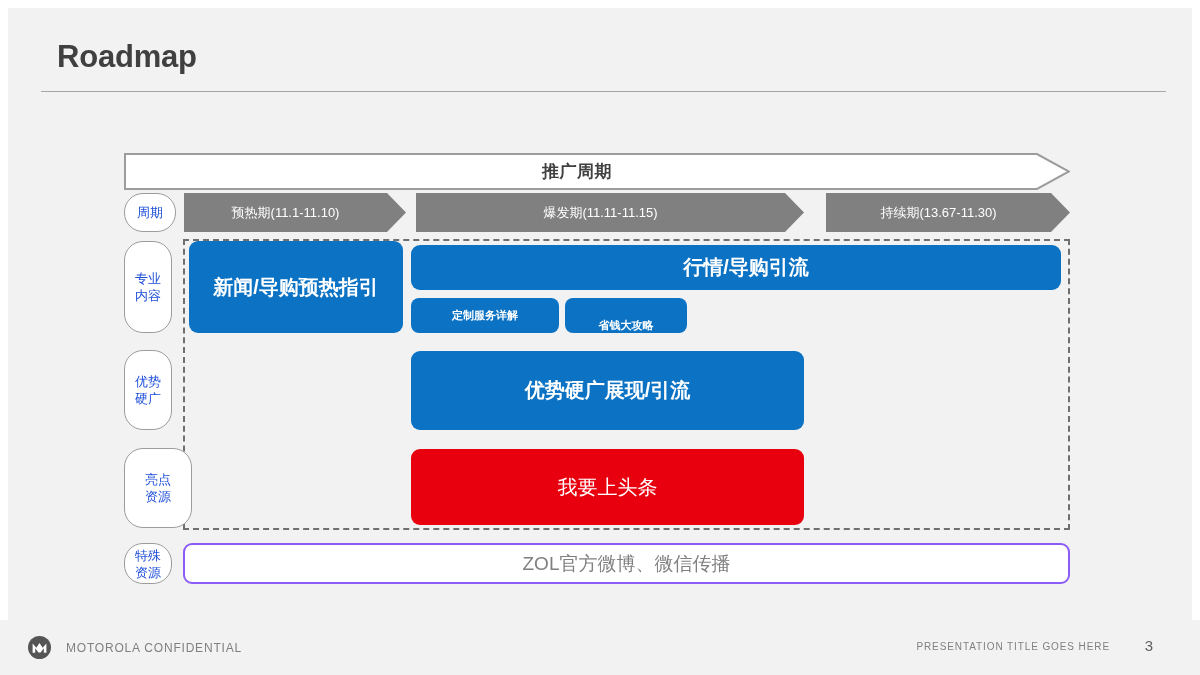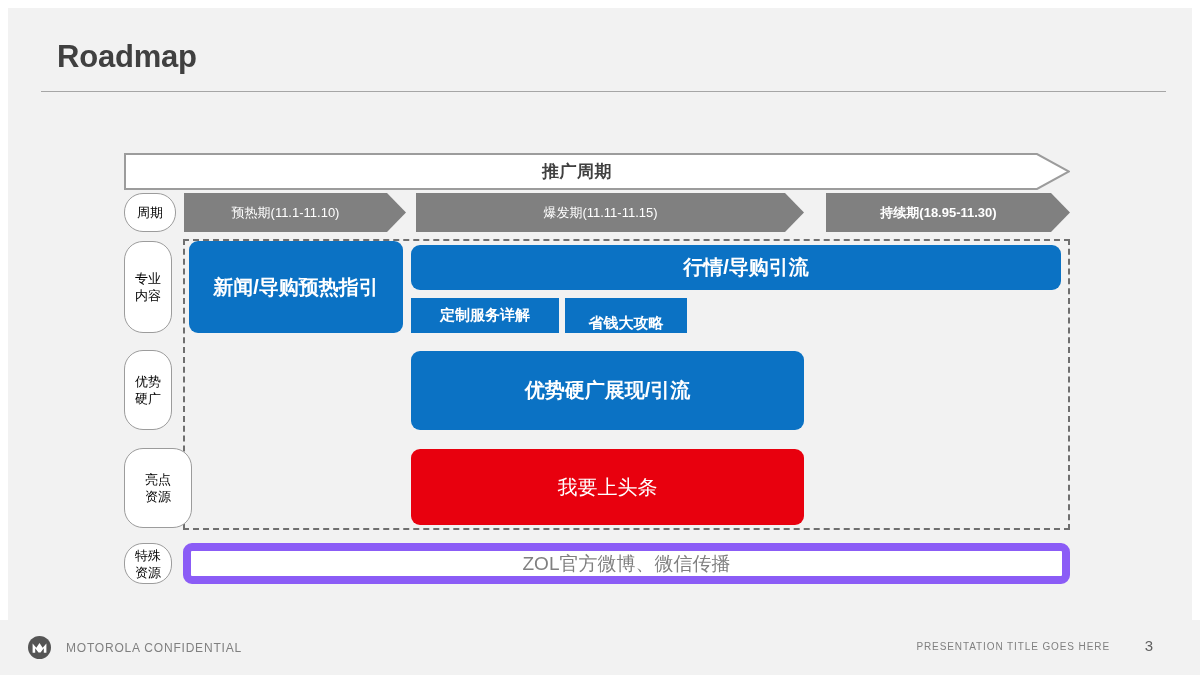--- a/index.html
+++ b/index.html
@@ -71,21 +71,21 @@
   .rowlabel {
     position: absolute;
     background: #ffffff;
     border: 1.4px solid #9c9c9c;
     border-radius: 19px;
     box-sizing: border-box;
     display: flex;
     flex-direction: column;
     align-items: center;
     justify-content: center;
-    color: #000000;
+    color: #1d4ed8;
     font-size: 13px;
     line-height: 17px;
     text-align: center;
   }
 
   
   .chev {
     position: absolute;
     top: 185px;
     height: 39px;
@@ -131,40 +131,40 @@
     color: #ffffff;
     box-sizing: border-box;
     text-align: center;
   }
   .blk-blue { background: #0b72c4; }
   .blk-red  { background: #e8000e; }
   .blk-bold { font-weight: bold; }
 
   .chip {
     position: absolute;
-    border-radius: 0;
+    border-radius: 8px;
     background: #0b72c4;
     color: #ffffff;
-    font-size: 15px;
+    font-size: 11px;
     font-weight: bold;
     display: flex;
     align-items: center;
     justify-content: center;
     box-sizing: border-box;
   }
 
   
   .outline-bar {
     position: absolute;
     left: 175px;
     top: 535px;
     width: 887px;
     height: 41px;
     background: #ffffff;
-    border: 8px solid #8b5cf6;
+    border: 2px solid #8b5cf6;
     border-radius: 9px;
     box-sizing: border-box;
     display: flex;
     align-items: center;
     justify-content: center;
     color: #808080;
     font-size: 19px;
   }
 
   
@@ -243,23 +243,23 @@
     <div class="chev-text" style="width:369px;">
       <span>爆发期</span>
       <span>(11.11-11.15)</span>
     </div>
   </div>
 
   <div class="chev" style="left:818px; width:244px;">
     <svg width="244" height="39" viewBox="0 0 244 39">
       <polygon points="0,0 225,0 244,19.5 225,39 0,39" fill="#808080"></polygon>
     </svg>
-    <div class="chev-text" style="width:225px;font-weight:bold;">
+    <div class="chev-text" style="width:225px;">
       <span>持续期</span>
-      <span>(18.95-11.30)</span>
+      <span>(13.67-11.30)</span>
     </div>
   </div>
 
   <div class="dashed-box"></div>
 
   <div class="rowlabel" style="left:116px; top:233px; width:48px; height:92px;">
     <span>专业</span>
     <span>内容</span>
   </div>
 

